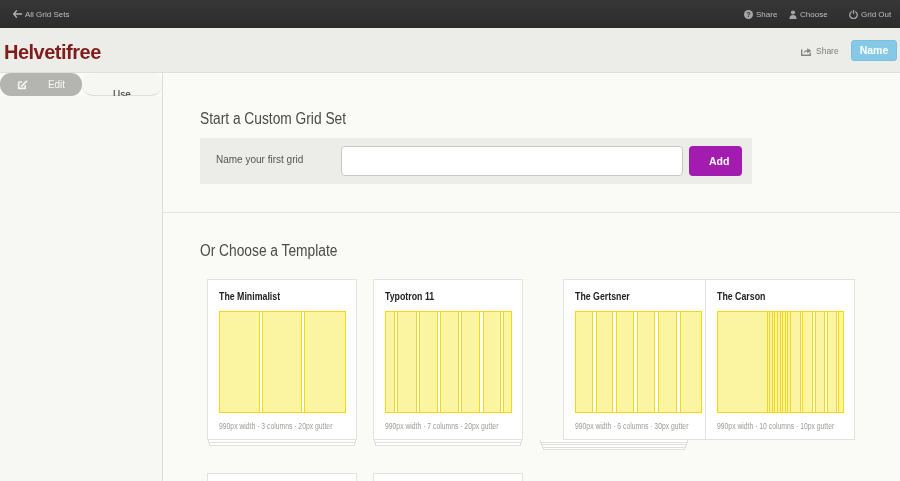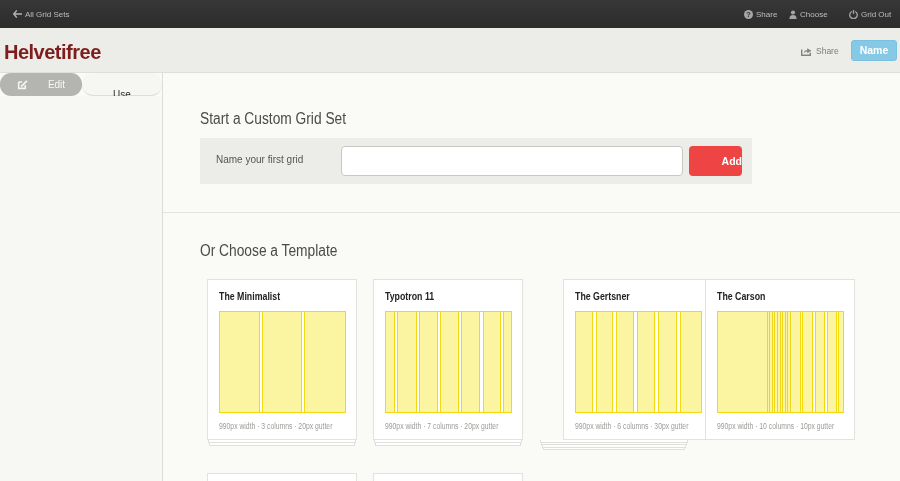--- a/index.html
+++ b/index.html
@@ -33,22 +33,22 @@
 
 .h2 { position:absolute; left:37px; font-size:16px; color:#4a4a4a; font-weight:normal;
   transform:scaleX(0.86); transform-origin:left center; white-space:nowrap; }
 .h2a { top:37px; }
 .h2b { top:169px; }
 
 .panel { position:absolute; left:37px; top:65px; width:552px; height:46px; background:#ecece8; }
 .panel label { position:absolute; left:16px; top:16px; font-size:10px; color:#555; }
 .panel input { position:absolute; left:141px; top:8px; width:342px; height:30px;
   border:1px solid #c9c9c4; border-radius:4px; background:#fff; outline:none; }
-.addbtn { position:absolute; left:489px; top:8px; width:53px; height:30px; background:#ef4444;
-  border-radius:4px; color:#fff; font-weight:bold; font-size:10.5px; text-align:right; line-height:30px; }
+.addbtn { position:absolute; left:489px; top:8px; width:53px; height:30px; background:#a21caf;
+  border-radius:4px; color:#fff; font-weight:bold; font-size:10.5px; text-align:left; line-height:30px;padding-left:20px; }
 
 .divider { position:absolute; left:0; top:139px; width:737px; height:1px; background:#e4e4e0; }
 
 
 .card { position:absolute; width:150px; background:#fff; border:1px solid #e2e2de; }
 .card.r1 { top:206px; height:161px;padding-left:44px; }
 .c1 { left:44px; } .c2 { left:210px; } .c3 { left:364px;margin-left:36px; } .c4 { left:542px; }
 .card .title { position:absolute; left:11px; top:10px; font-size:11px; font-weight:bold; color:#222;
   transform:scaleX(0.8); transform-origin:left center; white-space:nowrap; }
 .gridprev { position:absolute; left:10.5px; top:30.5px; width:127px; height:102px;

